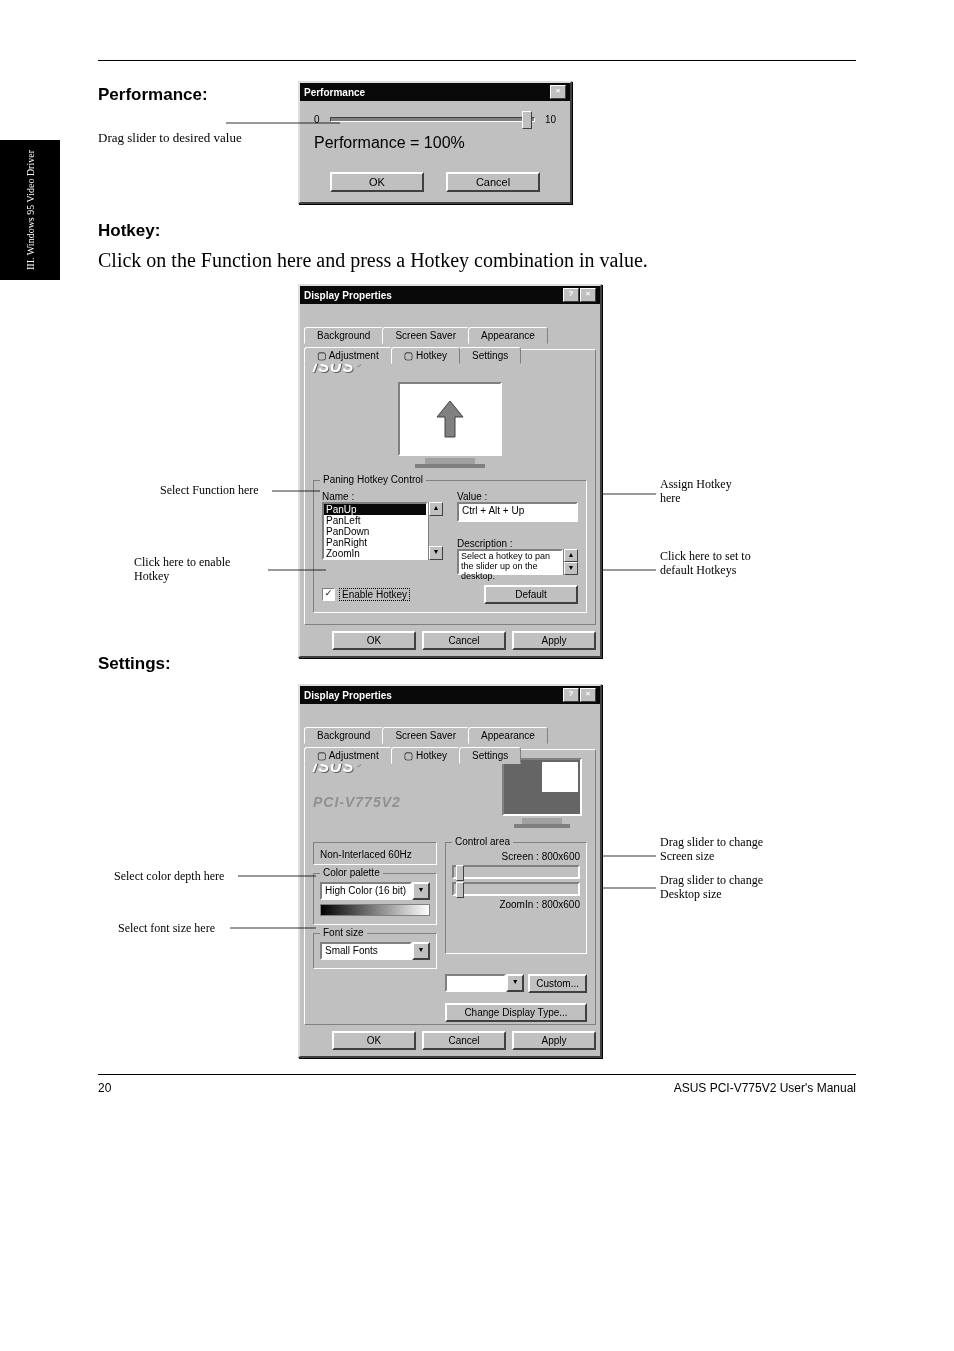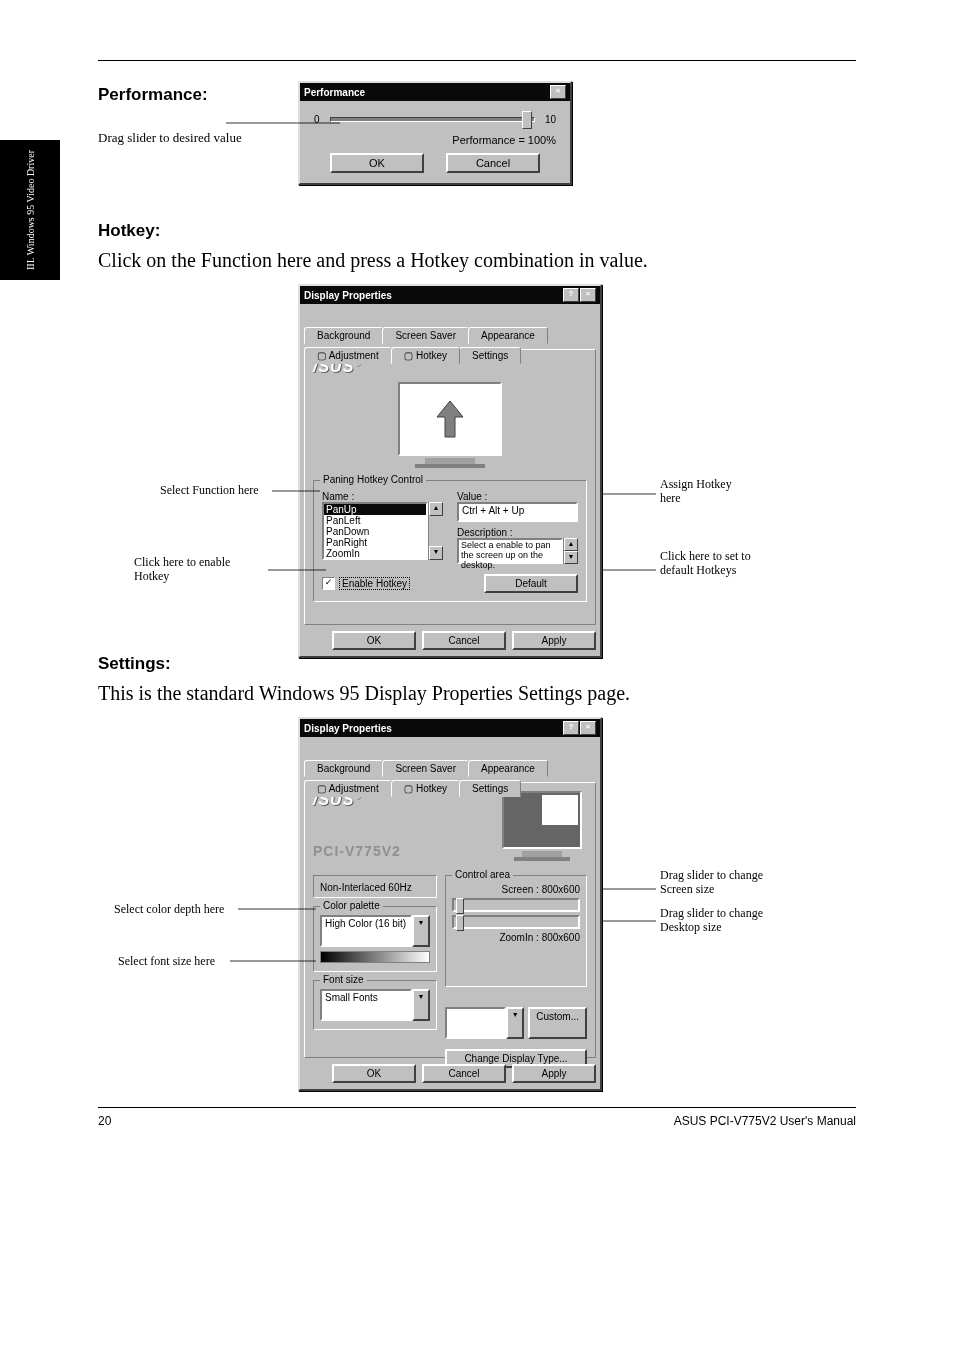--- a/index.html
+++ b/index.html
@@ -26,21 +26,21 @@
 .callout-text{font-family:"Times New Roman",serif;font-size:12px;fill:#000}
 .footer{display:flex;justify-content:space-between;font-size:12px;font-family:Arial,sans-serif;margin-top:30px;border-top:1px solid #000;padding-top:6px}
 .listbox{background:#fff;border:2px solid;border-color:#808080 #fff #fff #808080;font-size:10px}
 .listbox .sel{background:#000080;color:#fff;padding:0 2px}
 .listbox div{padding:0 2px}
 .scrollbar{width:14px;background:#c0c0c0;border-left:1px solid #808080;display:flex;flex-direction:column;justify-content:space-between}
 .sbbtn{height:12px;border:1px solid;border-color:#fff #404040 #404040 #fff;font-size:7px;text-align:center;line-height:10px}
 .checkbox{display:inline-flex;align-items:center;gap:4px}
 .checkbox .box{width:11px;height:11px;background:#fff;border:1px solid;border-color:#808080 #fff #fff #808080;font-size:9px;line-height:9px;text-align:center}
 .dotted{border:1px dotted #000;padding:0 2px}
-.combo{display:flex;height:32px}
+.combo{display:flex;height:18px}
 .combo .fld{flex:1;border:2px solid;border-color:#808080 #fff #fff #808080;background:#fff;padding:1px 3px;font-size:10px}
 .combo .arr{width:14px;border:2px solid;border-color:#fff #404040 #404040 #fff;background:#c0c0c0;font-size:7px;text-align:center;line-height:12px}
 .monitor-icon{width:120px;height:90px;margin:6px auto;position:relative}
 .monitor-icon .scr{width:100px;height:70px;background:#fff;border:2px solid;border-color:#808080 #fff #fff #808080;margin:0 auto;display:flex;align-items:center;justify-content:center}
 .monitor-icon .base{width:50px;height:6px;background:#a0a0a0;margin:2px auto 0}
 .monitor-icon .stand{width:70px;height:4px;background:#808080;margin:0 auto}
 .slider-track{height:3px;background:#808080;border:1px solid;border-color:#404040 #fff #fff #404040;position:relative;margin:8px 4px}
 .slider-thumb{width:8px;height:16px;background:#c0c0c0;border:1px solid;border-color:#fff #404040 #404040 #fff;position:absolute;top:-7px}
 .gradient-bar{height:10px;background:linear-gradient(90deg,#000,#fff);border:1px solid #808080}
 .small-label{font-size:10px}
@@ -72,21 +72,21 @@
               </div>
           </div>
           <div style="padding:8px 14px 10px">
             <div style="display:flex;align-items:center;gap:6px">
               <span class="small-label">0</span>
               <div style="flex:1" class="slider-track">
                 <div class="slider-thumb" style="right:2px"></div>
               </div>
               <span class="small-label">10</span>
             </div>
-            <div style="text-align:right;font-size:11px;margin:4px 0 7px">Performance = 100%</div>
+            <div style="text-align:left;font-size:16px;margin:4px 0 20px">Performance = 100%</div>
             <div style="display:flex;justify-content:center;gap:22px">
               <div class="btn" style="width:70px">OK</div>
               <div class="btn" style="width:70px">Cancel</div>
             </div>
           </div>
         </div>
       </div>
     </div>
     <svg class="overlay" width="760" height="130">
       <line class="callout-line" x1="128" y1="42" x2="242" y2="42"></line>
@@ -144,23 +144,23 @@
                     </div>
                     <div class="scrollbar">
                         <div class="sbbtn">▲</div>
                         <div class="sbbtn">▼</div>
                       </div>
                   </div>
                 </div>
                 <div style="flex:1">
                   <div class="small-label">Value :</div>
                   <div class="sunken" style="height:14px;padding:1px 3px;font-size:10px">Ctrl + Alt + Up</div>
-                  <div class="small-label" style="margin-top:5px">Description :</div>
+                  <div class="small-label" style="margin-top:16px">Description :</div>
                   <div style="display:flex;height:26px">
-                    <div class="sunken" style="flex:1;font-size:9px;padding:1px 2px;line-height:1.1">Select a enable to pan the screen up on the desktop.</div>
+                    <div class="sunken" style="flex:1;font-size:9px;padding:1px 2px;line-height:1.1">Select a hotkey to pan the slider up on the desktop.</div>
                     <div class="scrollbar">
                         <div class="sbbtn">▲</div>
                         <div class="sbbtn">▼</div>
                       </div>
                   </div>
                 </div>
               </div>
               <div style="display:flex;justify-content:space-between;align-items:center;margin-top:10px">
                 <div class="checkbox">
                   <div class="box">✓</div>
@@ -187,21 +187,20 @@
       <line class="callout-line" x1="170" y1="286" x2="228" y2="286"></line>
       <text class="callout-text" x="36" y="282">Click here to enable</text>
       <text class="callout-text" x="36" y="296">Hotkey</text>
       <line class="callout-line" x1="504" y1="286" x2="558" y2="286"></line>
       <text class="callout-text" x="562" y="276">Click here to set to</text>
       <text class="callout-text" x="562" y="290">default Hotkeys</text>
     </svg>
   </div>
 
   <div class="section-title">Settings:</div>
-  <p class="body-text">This is the standard Windows 95 Display Properties Settings page.</p>
 
   <div class="fig-wrap" style="height:360px">
     <div style="margin-left:200px">
 
       <div class="win" style="width:300px;filter:grayscale(100%)">
         <div class="titlebar">
           <span>Display Properties</span>
           <div class="tbtns">
             <div class="tbtn">?</div>
             <div class="tbtn">×</div>
@@ -215,21 +214,21 @@
           </div>
           <div class="tabstrip" style="margin-top:-1px">
             <div class="tab">▢ <span>Adjustment</span></div>
             <div class="tab">▢ <span>Hotkey</span></div>
             <div class="tab active">Settings</div>
           </div>
           <div class="tabpanel" style="height:258px">
             <div style="display:flex;gap:8px">
               <div style="flex:1">
                 <div style="font-family:Arial;font-weight:bold;font-style:italic;font-size:16px;color:#fff;text-shadow:1px 1px 0 #606060;letter-spacing:1px">/SUS<sup style="font-size:8px">®</sup></div>
-                <div style="font-family:Arial;font-weight:bold;font-size:14px;color:#909090;margin-top:34px;letter-spacing:1px">PCI-V775V2</div>
+                <div style="font-family:Arial;font-weight:bold;font-style:italic;font-size:14px;color:#909090;margin-top:18px;letter-spacing:1px">PCI-V775V2</div>
               </div>
               <div class="monitor-icon" style="width:90px;height:70px;margin:0">
                 <div class="scr" style="width:76px;height:54px;background:#008080;font-size:4px;color:#fff;overflow:hidden;position:relative">
                   <div style="position:absolute;top:2px;right:2px;width:36px;height:30px;background:#fff"></div>
                 </div>
                 <div class="base" style="width:40px"></div>
                   <div class="stand" style="width:56px"></div>
               </div>
             </div>
 

